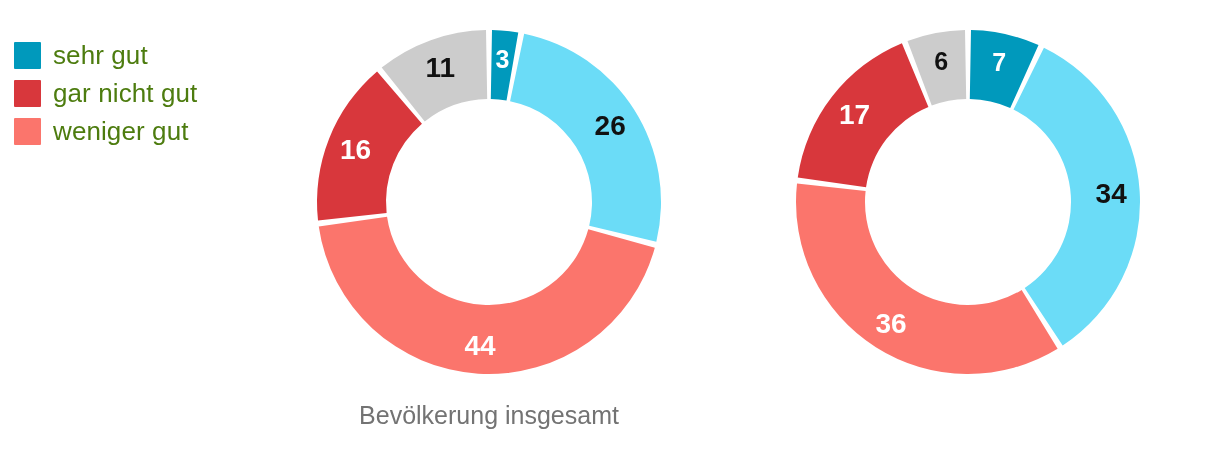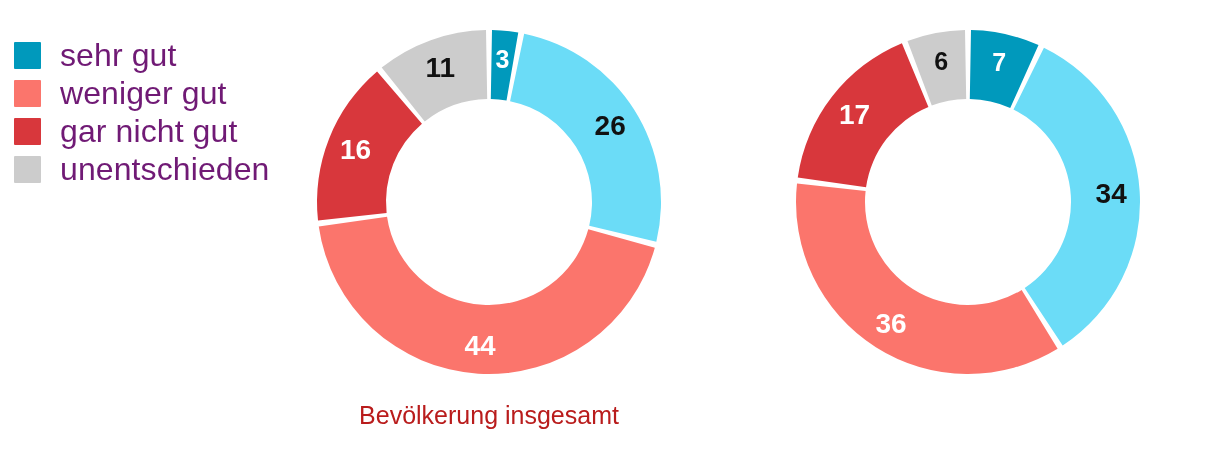--- a/index.html
+++ b/index.html
@@ -37,24 +37,24 @@
     align-items: center;
     height: 38px;
   }
   .legend-swatch {
     width: 27px;
     height: 27px;
     flex: 0 0 27px;
     border-radius: 1px;
   }
   .legend-label {
-    margin-left: 19px;
-    font-size: 32px;
+    margin-left: 12px;
+    font-size: 26px;
     line-height: 30px;
-    color: #701a75;
+    color: #4d7c0f;
     white-space: nowrap;
     letter-spacing: .1px;
   }
 
   
   .chart-block {
     position: absolute;
     top: 0;
     width: 400px;
     height: 468px;
@@ -79,45 +79,41 @@
   .slice-label.small { font-size: 25px; }
 
   .chart-caption {
     position: absolute;
     top: 398px;
     left: 0;
     width: 400px;
     text-align: center;
     font-size: 25px;
     line-height: 34px;
-    color: #b91c1c;
+    color: #737373;
     white-space: nowrap;
   }
 </style>
 </head>
 <body>
 
 <div class="canvas">
 
   <div class="legend">
     <div class="legend-row">
       <span class="legend-swatch" style="background: rgb(0, 153, 188);"></span>
       <span class="legend-label">sehr gut</span>
     </div>
     <div class="legend-row">
-      <span class="legend-swatch" style="background: rgb(251, 117, 108);"></span>
-      <span class="legend-label">weniger gut</span>
-    </div>
-    <div class="legend-row">
       <span class="legend-swatch" style="background: rgb(216, 55, 60);"></span>
       <span class="legend-label">gar nicht gut</span>
     </div>
     <div class="legend-row">
-      <span class="legend-swatch" style="background: rgb(204, 204, 204);"></span>
-      <span class="legend-label">unentschieden</span>
+      <span class="legend-swatch" style="background: rgb(251, 117, 108);"></span>
+      <span class="legend-label">weniger gut</span>
     </div>
   </div>
 
   <div class="chart-block first">
     <svg class="donut-svg" viewBox="0 0 400 404">
         <path d="M 203.00 30.03 A 172 172 0 0 1 229.28 32.51 L 217.53 100.50 A 103 103 0 0 0 201.80 99.02 Z" fill="#0099bc"></path>
         <text x="213.5" y="59.1" fill="#ffffff" class="slice-label small">3</text>
         <path d="M 235.17 33.63 A 172 172 0 0 1 367.32 241.86 L 300.20 225.87 A 103 103 0 0 0 221.06 101.18 Z" fill="#6bdcf7"></path>
         <text x="321.2" y="125.1" fill="#111111" class="slice-label">26</text>
         <path d="M 365.82 247.68 A 172 172 0 0 1 29.76 226.53 L 98.05 216.69 A 103 103 0 0 0 299.30 229.35 Z" fill="#fb756c"></path>

